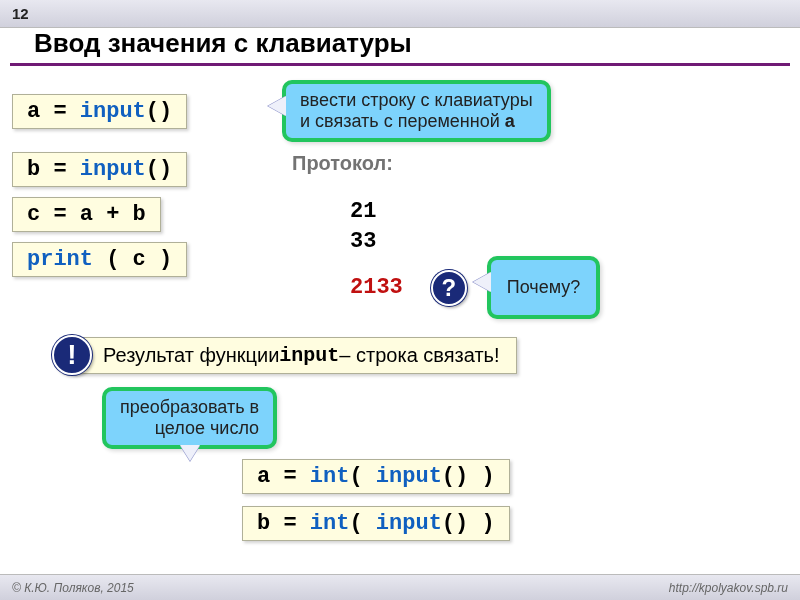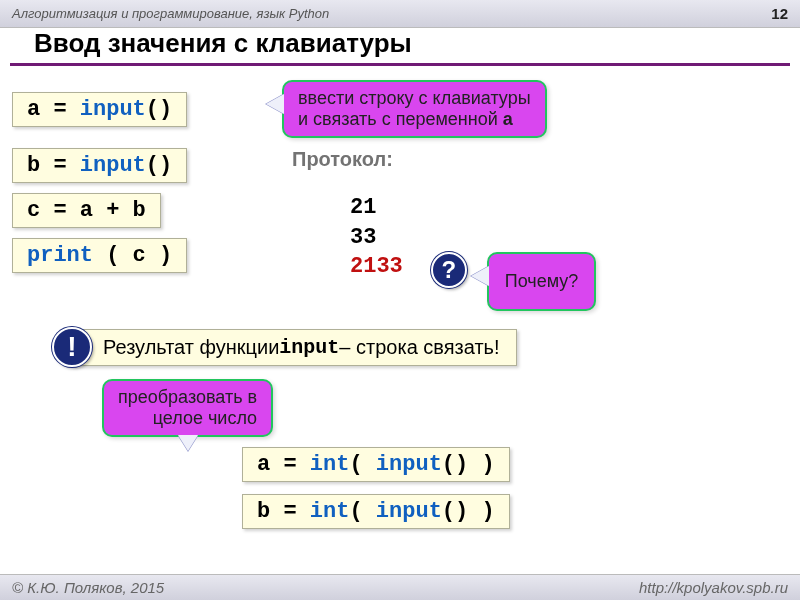--- a/index.html
+++ b/index.html
@@ -33,22 +33,22 @@
     box-shadow: 2px 2px 3px rgba(0,0,0,0.18);
     font-family: "Courier New", monospace;
     font-size: 22px; font-weight: bold;
     padding: 4px 14px;
     color: #000;
     white-space: pre;
   }
   .kw-blue { color: #1060c0; }
   .callout {
     display: inline-block;
-    background: #d946ef;
-    border: 2px solid #22c55e;
+    background: #7dd3fc;
+    border: 4px solid #22c55e;
     border-radius: 10px;
     padding: 6px 14px;
     font-size: 18px; color: #222;
     box-shadow: 2px 2px 4px rgba(0,0,0,0.15);
     position: relative;
   }
   .callout .tail-left {
     position: absolute; left: -18px; top: 12px;
     width: 0; height: 0;
     border-top: 10px solid transparent;
@@ -88,29 +88,28 @@
     display: flex; align-items: center;
   }
   .mono { font-family: "Courier New", monospace; font-weight: bold; }
   .footer {
     position: absolute; bottom: 0; left: 0; right: 0;
     height: 26px;
     background: linear-gradient(#e8e8f0, #d0d0dc);
     border-top: 1px solid #bbb;
     display: flex; justify-content: space-between; align-items: center;
     padding: 0 12px;
-    font-size: 15px; font-style: italic; color: #666;
+    font-size: 12px; font-style: italic; color: #666;
   }
   .bold-var { font-weight: bold; }
 </style>
 </head>
 <body>
 
 <div class="header">
-  <span>Алгоритмизация и программирование, язык Python</span>
   <span class="page-num">12</span>
 </div>
 
 <div class="title">Ввод значения с клавиатуры</div>
 
 <div class="content">
 
   <div class="row" style="align-items:center;">
     <div class="col-left">
       <div class="codebox"><span>a = </span><span class="kw-blue">input</span><span>()</span></div>
@@ -133,21 +132,21 @@
 
   <div class="row" style="position:relative;gap:34px;">
     <div class="col-left">
       <div class="codebox"><span>c = a + b</span></div>
       <div style="height:10px;"></div>
       <div class="codebox"><span class="kw-blue">print</span><span> ( c )</span></div>
     </div>
     <div style="margin-left:50px;">
       <div class="proto-val">21</div>
       <div class="proto-val">33</div>
-      <div style="display:flex; ">
+      <div style="display:flex; align-items:center;">
         <div class="proto-val proto-red">2133</div>
         <div class="badge q" style="margin-left:28px;">
             <span>?</span>
           </div>
         <div class="callout" style="margin-left:20px; padding:17px 16px;">
           <div class="tail-left"></div>
           <span>Почему?</span>
         </div>
       </div>
     </div>

